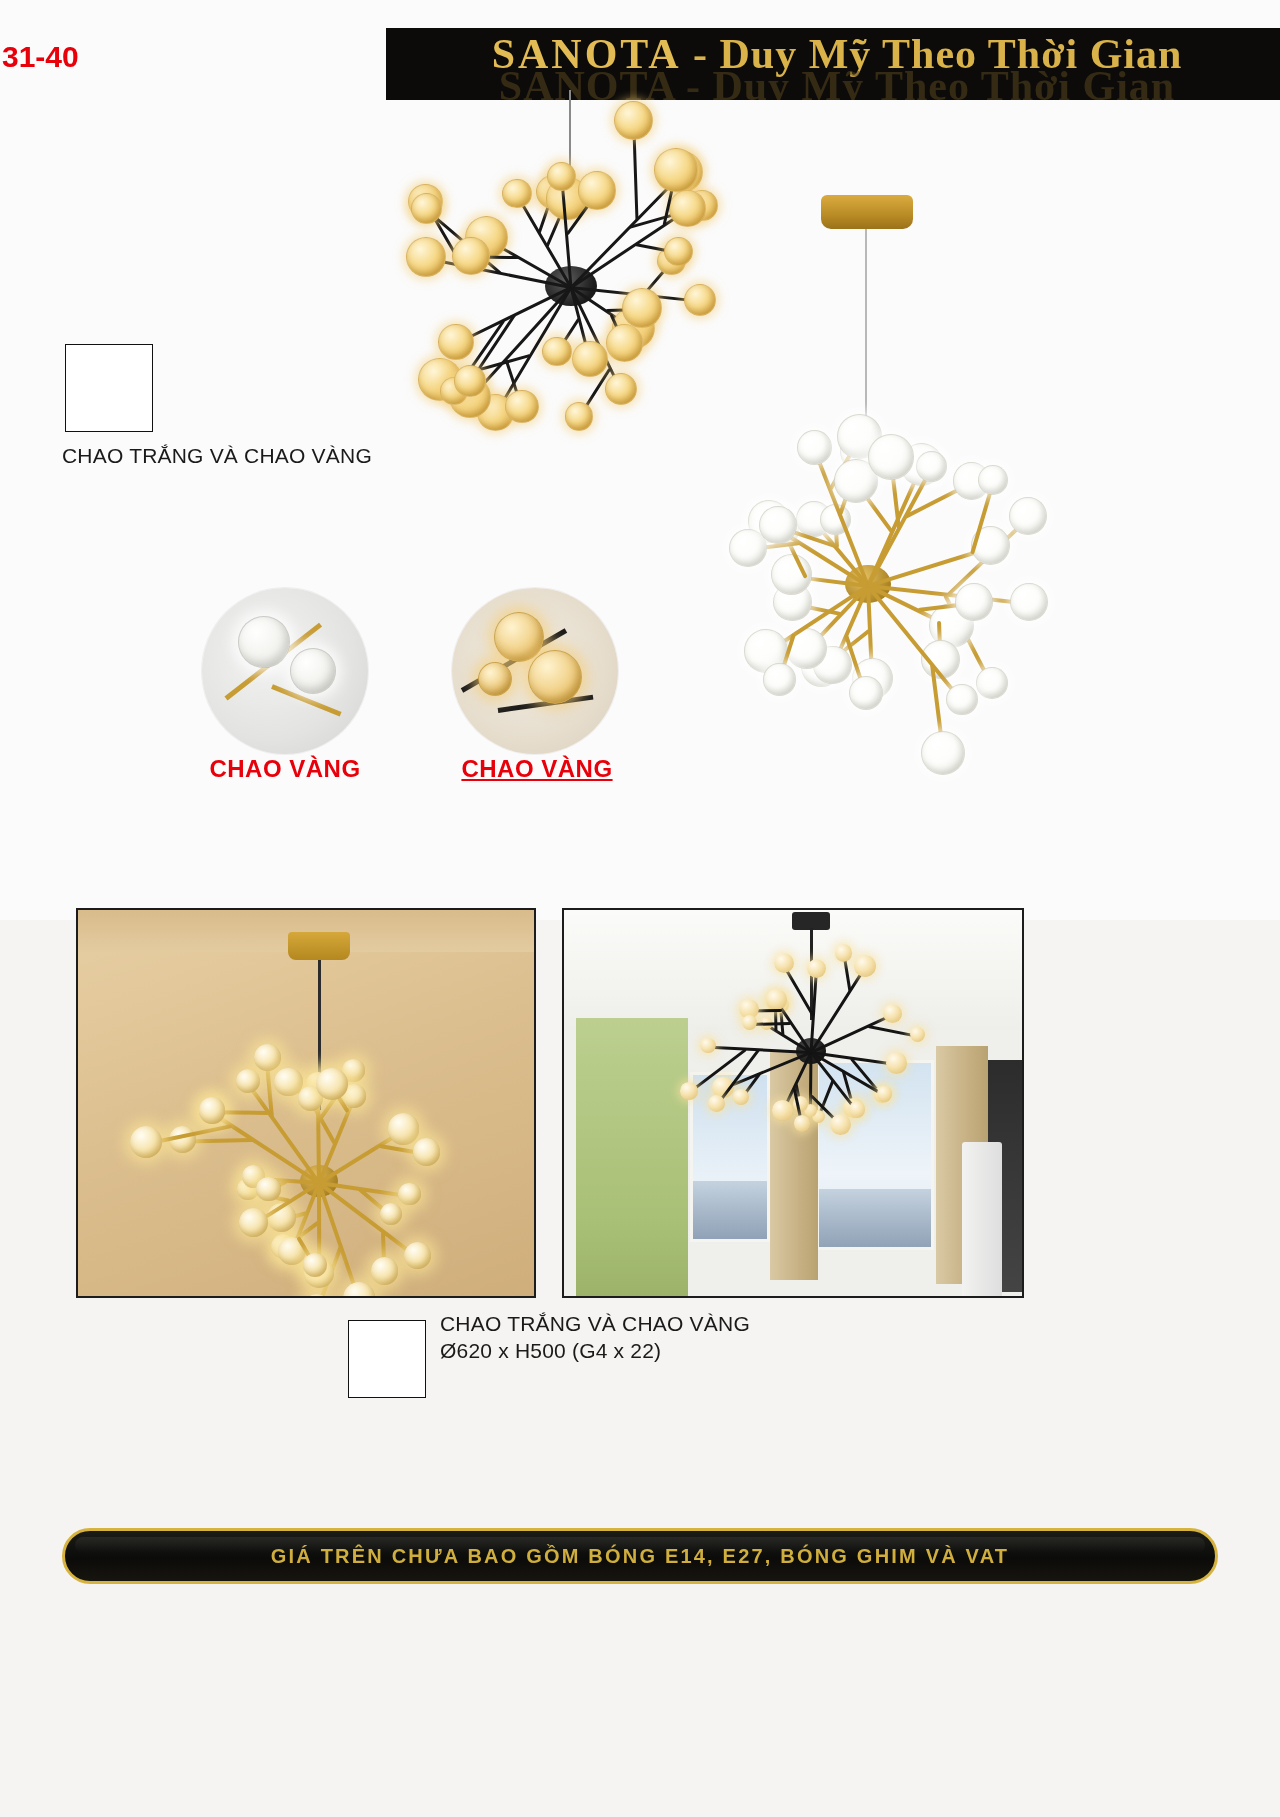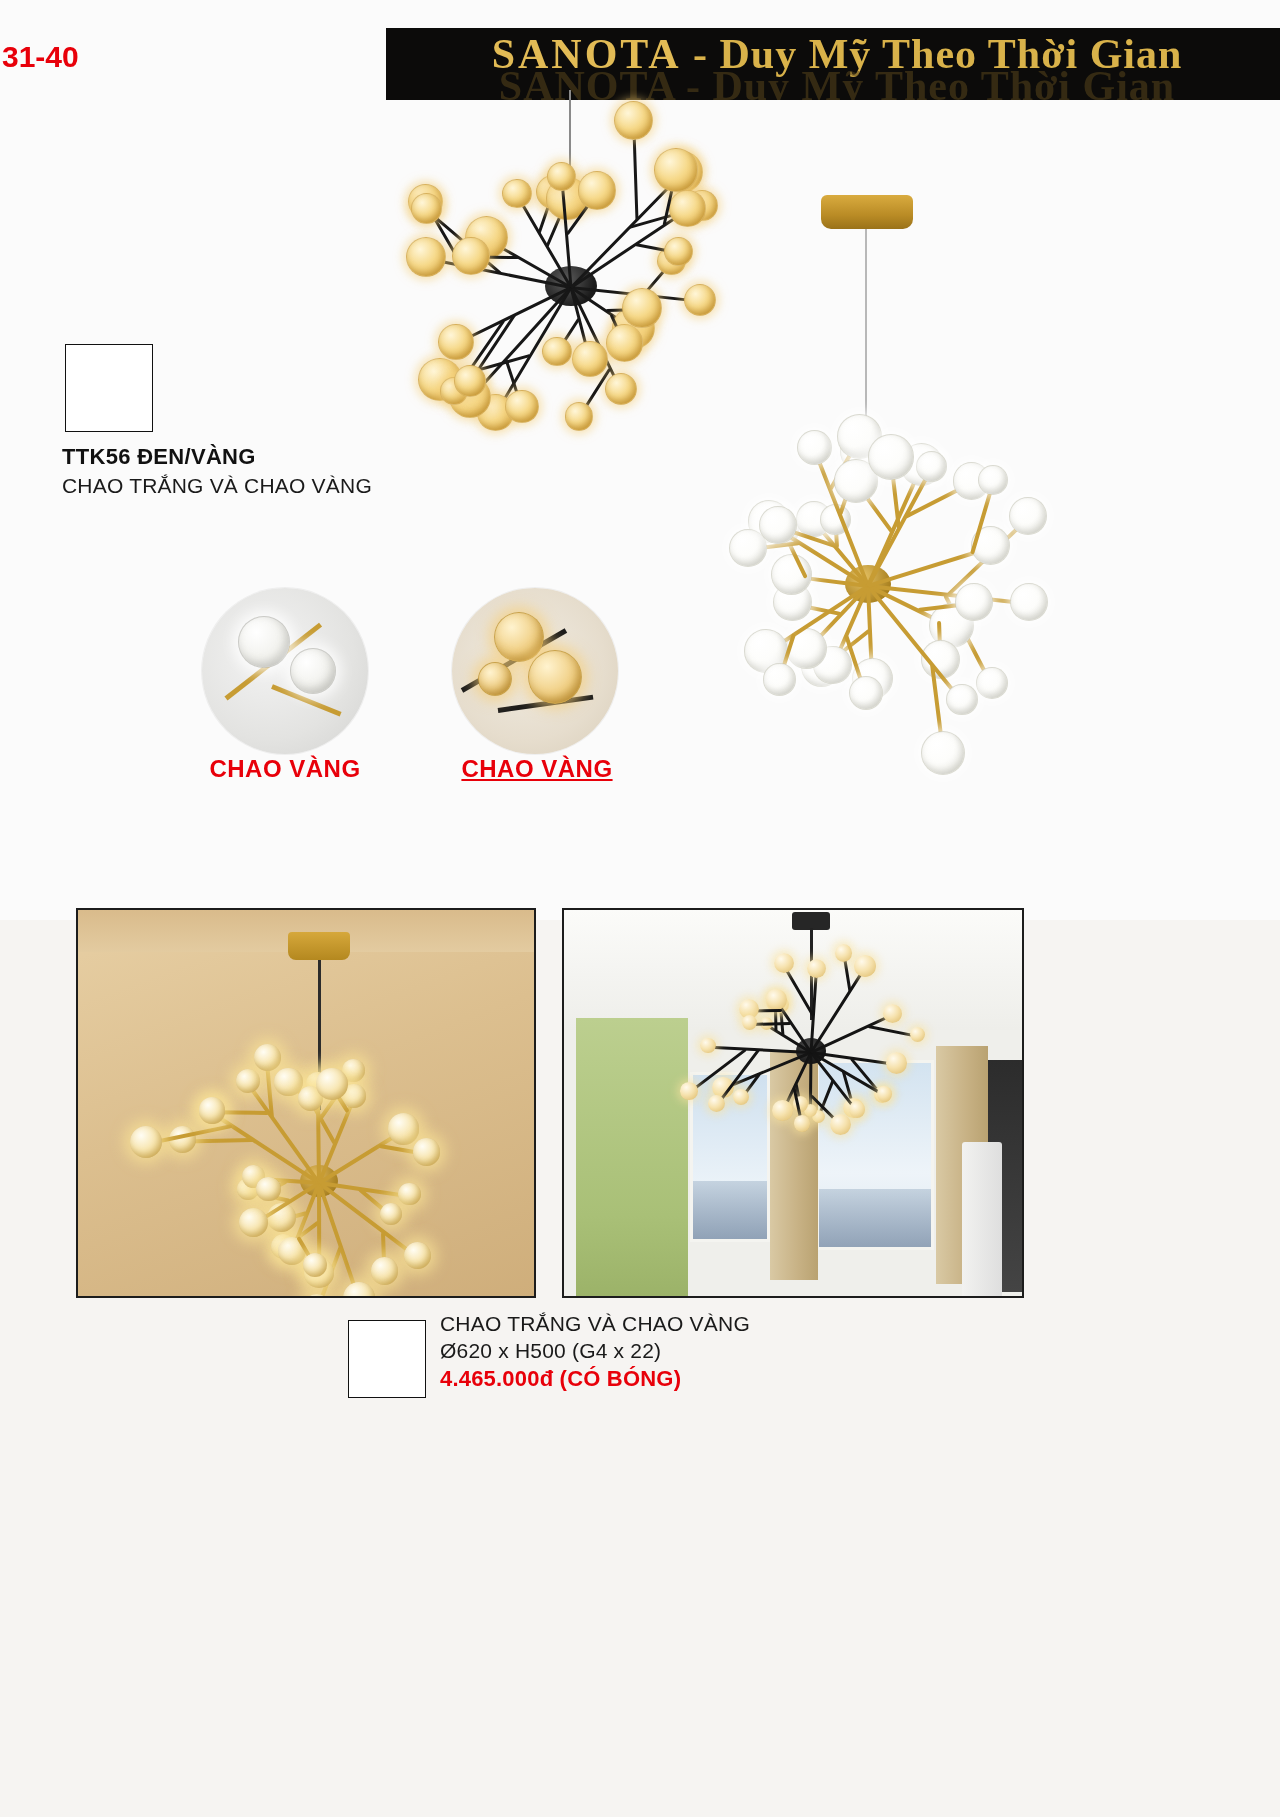--- a/index.html
+++ b/index.html
@@ -1135,21 +1135,20 @@
           <i style="background: rgb(17, 17, 17);"></i>
           <i style="background: rgb(17, 17, 17);"></i>
           <i style="background: rgb(255, 255, 255);"></i>
           <i style="background: rgb(255, 255, 255);"></i>
           <i style="background: rgb(17, 17, 17);"></i>
           <i style="background: rgb(255, 255, 255);"></i>
         </div>
     </div>
 
     <div class="prod1-info">
-      <div class="prod-title">TTK56 ĐEN/VÀNG</div>
       <div class="prod-line">CHAO TRẮNG VÀ CHAO VÀNG</div>
     </div>
 
     <div class="swatch sw1">
       <div class="sw-arm" style="left:24px;top:108px;width:120px;height:5px;background:#c79c33;transform:rotate(-38deg);"></div>
       <div class="sw-arm" style="left:70px;top:96px;width:74px;height:5px;background:#c79c33;transform:rotate(22deg);"></div>
       <div class="sw-bulb-w" style="left:36px;top:28px;width:52px;height:52px;"></div>
       <div class="sw-bulb-w" style="left:88px;top:60px;width:46px;height:46px;"></div>
     </div>
     <div class="swatch sw2">
@@ -1933,17 +1932,19 @@
         <i style="background: rgb(17, 17, 17);"></i>
         <i style="background: rgb(17, 17, 17);"></i>
         <i style="background: rgb(255, 255, 255);"></i>
         <i style="background: rgb(17, 17, 17);"></i>
       </div>
   </div>
 
   <div class="prod2-info">
     <div class="prod-line">CHAO TRẮNG VÀ CHAO VÀNG</div>
     <div class="prod-line">Ø620 x H500 (G4 x 22)</div>
-    <div class="prod-price">4.465.000đ (CÓ BÓNG)</div>
   </div>
 
+  <div class="footer">
+    <div class="footer-text">GIÁ TRÊN CHƯA BAO GỒM BÓNG E14, E27, BÓNG GHIM VÀ VAT</div>
+  </div>
 
 </div>
 
 </body></html>

